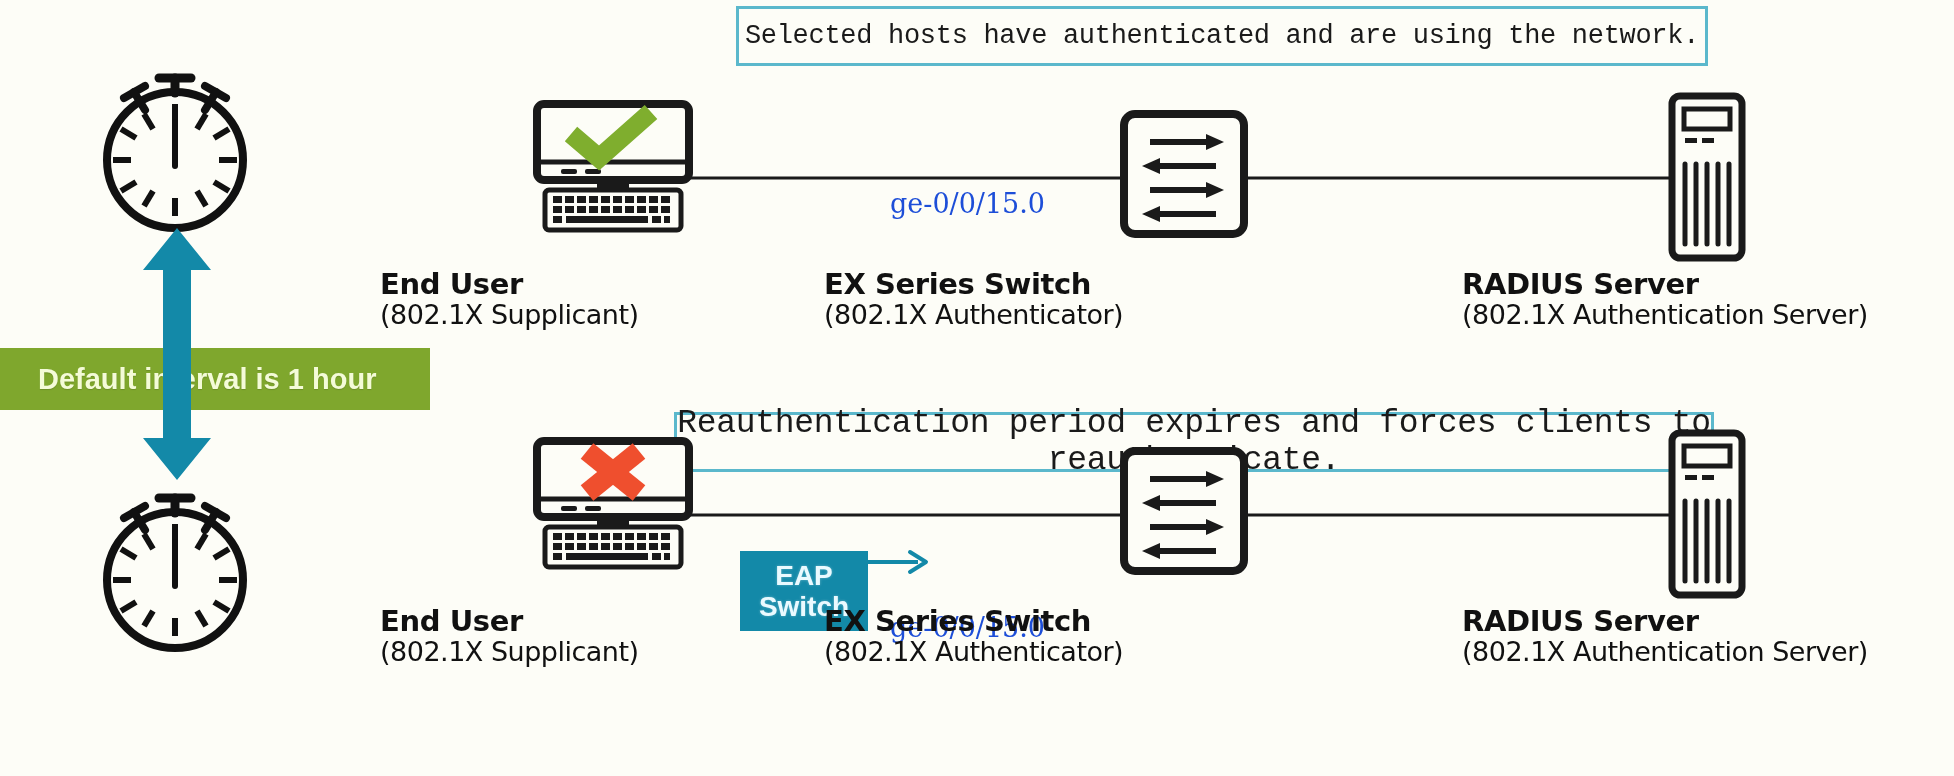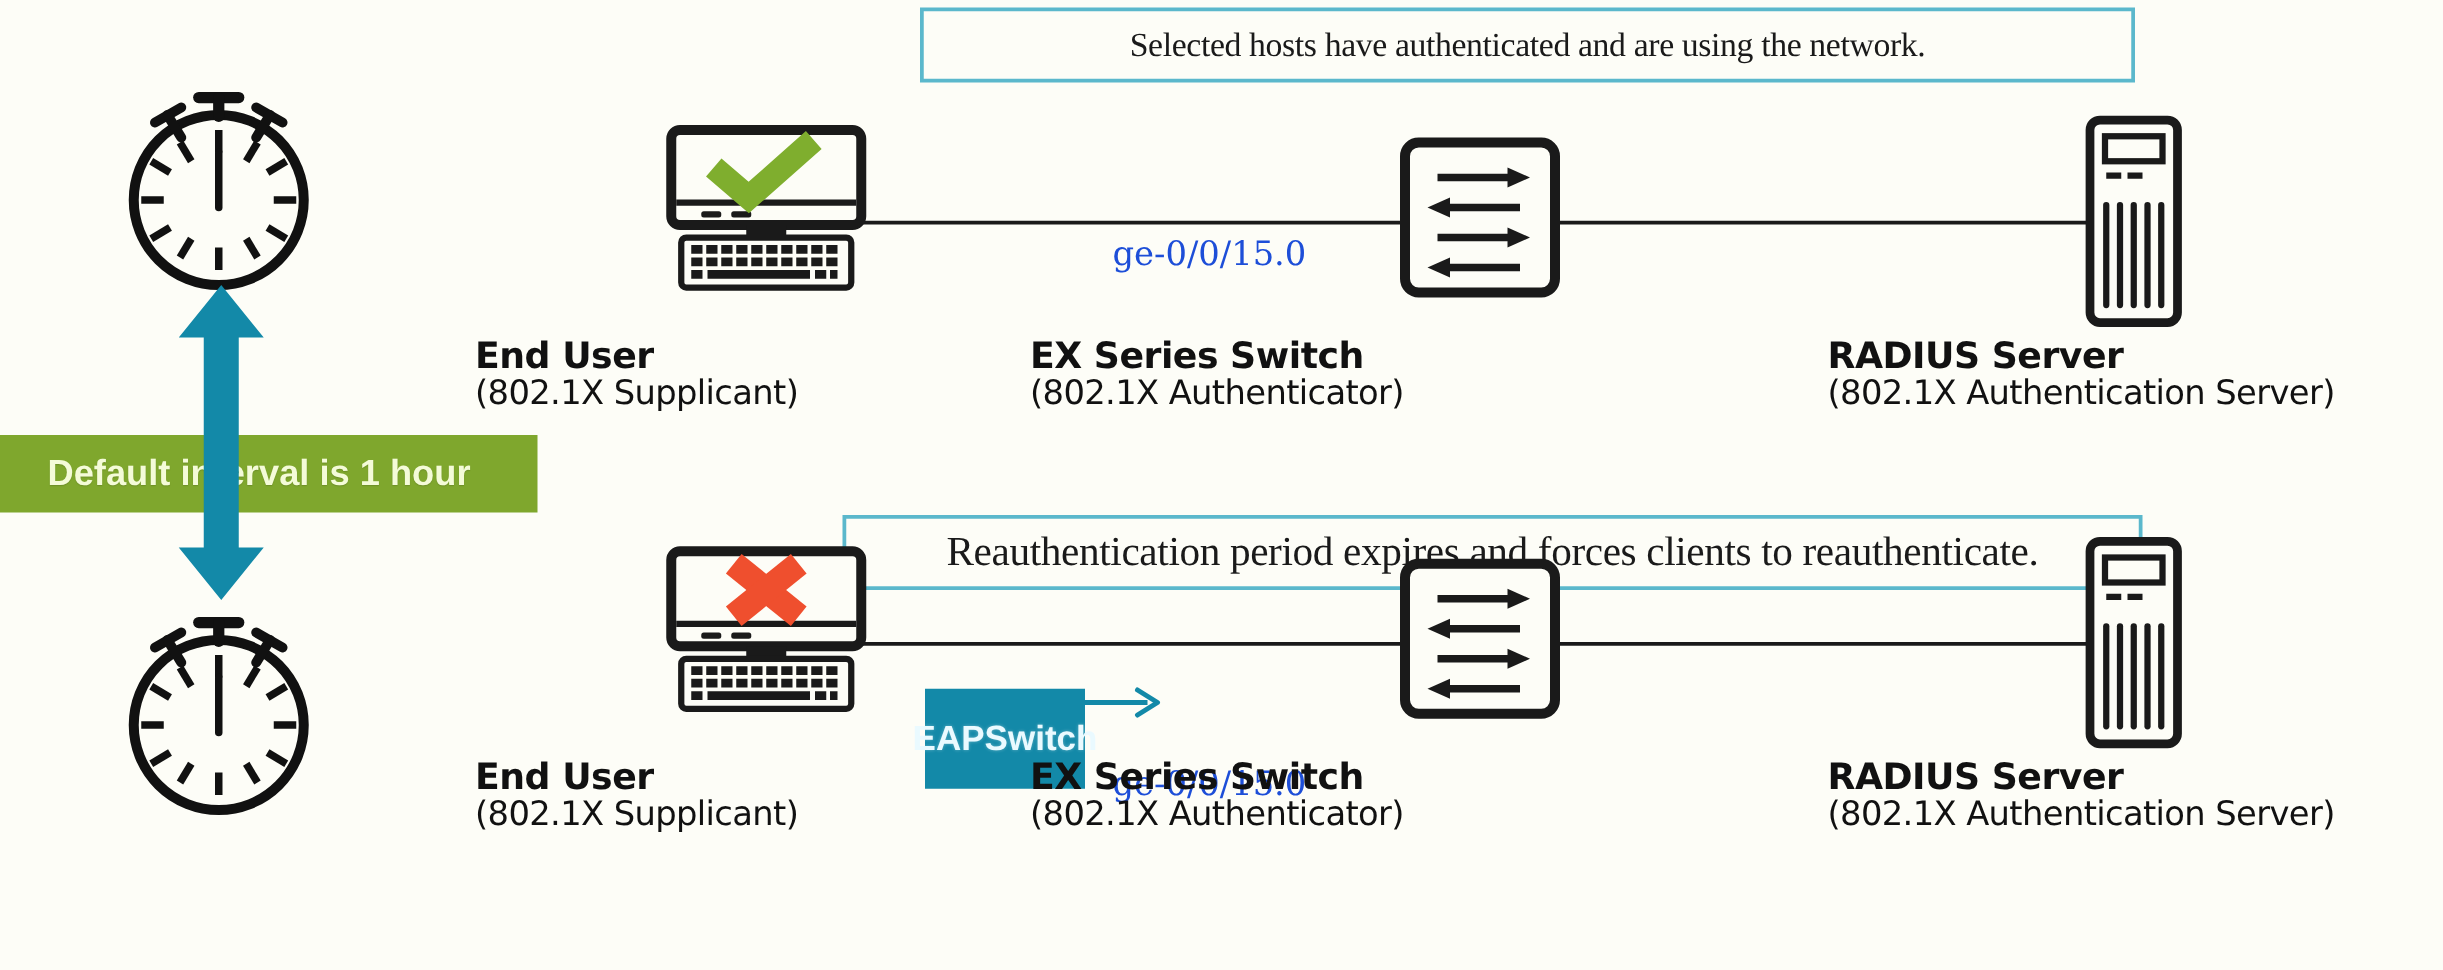--- a/index.html
+++ b/index.html
@@ -25,21 +25,21 @@
 
   
   .callout {
     box-sizing: border-box;
     border: 3px solid #5bb8cc;
     background: #fdfdf7;
     display: flex;
     align-items: center;
     justify-content: center;
     color: #1a1a1a;
-    font-family: Liberation Serif, serif;
+    font-family: Liberation Mono, monospace;
     letter-spacing: -0.3px;
   }
   #callout-top {
     left: 736px; top: 6px; width: 972px; height: 60px;
     font-size: 27px;
   }
   #callout-bottom {
     left: 674px; top: 412px; width: 1040px; height: 60px;
     font-size: 33px;
     text-align: center;
@@ -87,20 +87,21 @@
   }
 
   
   .eap-badge {
     background: #1389a8;
     color: #eafaff;
     font-weight: bold;
     font-size: 28px;
     line-height: 1.12;
     display: flex;
+    flex-direction: column;
     align-items: center;
     justify-content: center;
     text-shadow: 0 0 3px rgba(255,255,255,.35);
   }
 
   svg { display: block; overflow: visible; }
 </style>
 </head>
 <body>
 

